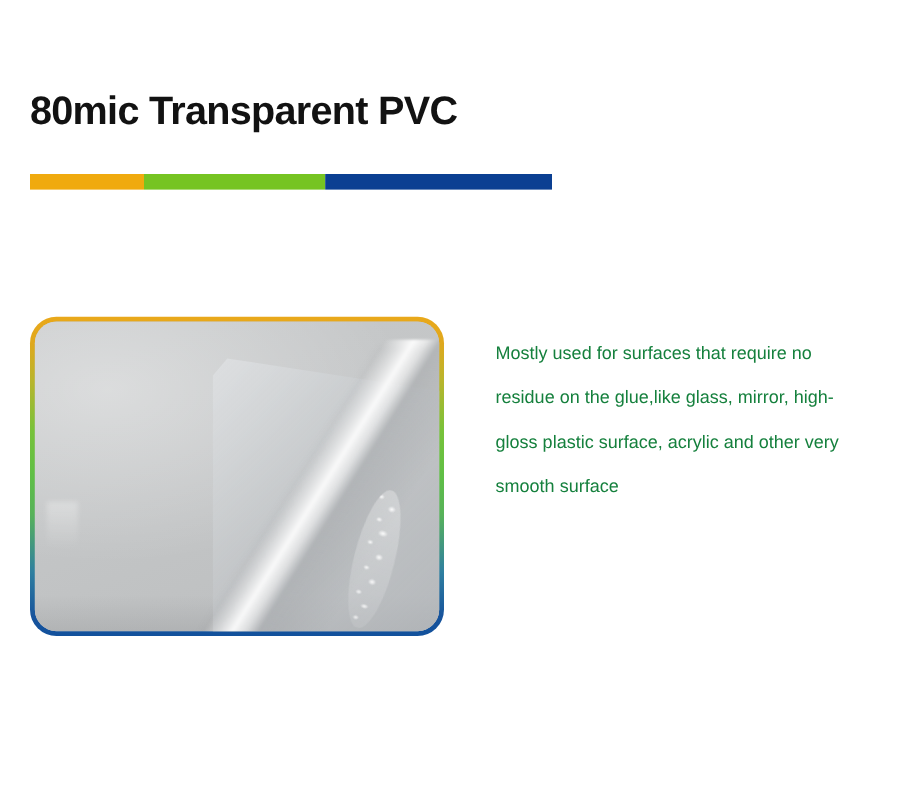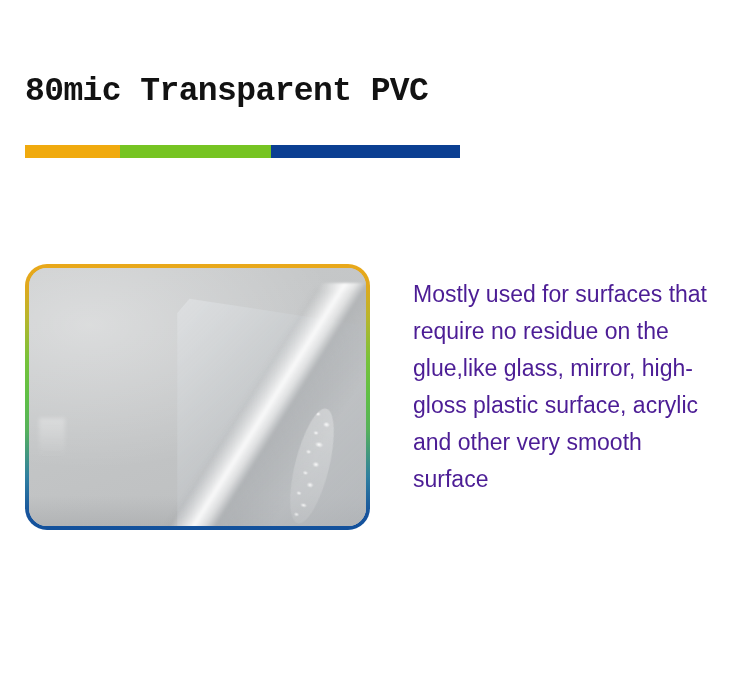--- a/index.html
+++ b/index.html
@@ -25,21 +25,21 @@
   .product-title {
     position: absolute;
     left: 25px;
     top: 72px;
     font-size: 33px;
     font-weight: bold;
     line-height: 40px;
     letter-spacing: -0.6px;
     color: #121212;
     white-space: nowrap;
-    font-family: Liberation Mono, monospace;
+    font-family: Liberation Sans, sans-serif;
   }
 
   
   .divider-bar {
     position: absolute;
     left: 25px;
     top: 145px;
     width: 435px;
     height: 13px;
     display: flex;
@@ -185,23 +185,23 @@
     background: linear-gradient(to bottom, rgba(255,255,255,0.30), rgba(255,255,255,0));
     filter: blur(2px);
   }
 
   
   .description {
     position: absolute;
     left: 413px;
     top: 276px;
     width: 305px;
-    font-size: 23px;
+    font-size: 15px;
     line-height: 37px;
-    color: #4c1d95;
+    color: #15803d;
     font-family: "Liberation Sans", sans-serif;
   }
 </style>
 </head>
 <body>
 
 <div class="page">
 
   <div class="product-title">80mic Transparent PVC</div>
 

